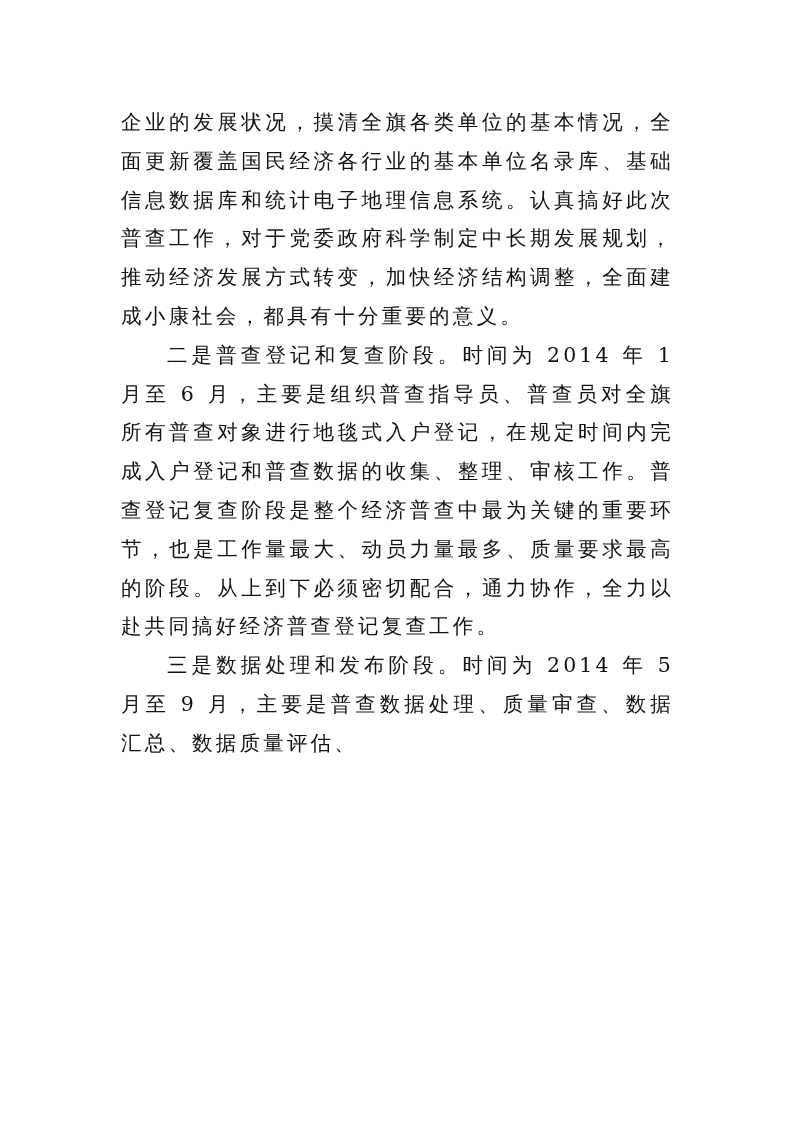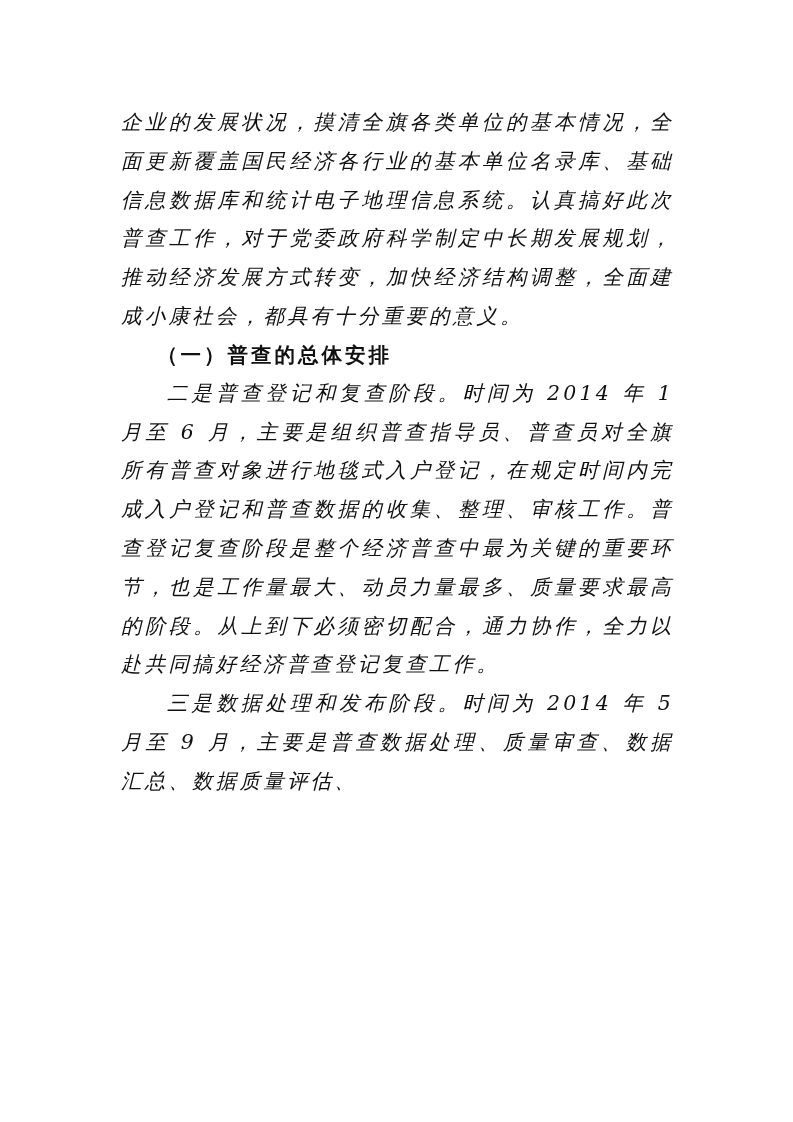--- a/index.html
+++ b/index.html
@@ -22,35 +22,33 @@
       width: 553px;
     }
     .para {
       margin: 0;
       font-size: 20.5px;
       line-height: 38.8px;
       letter-spacing: 3.2px;
       text-align: justify;
       text-align-last: left;
       word-break: break-all;
-      font-style: italic;
     }
     .para.indent {
       text-indent: 46px;
     }
     .heading {
       margin: 0;
       font-size: 20.5px;
       line-height: 38px;
       letter-spacing: 3px;
       text-indent: 36px;
       font-weight: bold;
     }
   </style>
 </head>
 <body>
 
 <div class="page">
   <p class="para">企业的发展状况，摸清全旗各类单位的基本情况，全面更新覆盖国民经济各行业的基本单位名录库、基础信息数据库和统计电子地理信息系统。认真搞好此次普查工作，对于党委政府科学制定中长期发展规划，推动经济发展方式转变，加快经济结构调整，全面建成小康社会，都具有十分重要的意义。</p>
-  <p class="heading">（一）普查的总体安排</p>
   <p class="para indent">二是普查登记和复查阶段。时间为 2014 年 1 月至 6 月，主要是组织普查指导员、普查员对全旗所有普查对象进行地毯式入户登记，在规定时间内完成入户登记和普查数据的收集、整理、审核工作。普查登记复查阶段是整个经济普查中最为关键的重要环节，也是工作量最大、动员力量最多、质量要求最高的阶段。从上到下必须密切配合，通力协作，全力以赴共同搞好经济普查登记复查工作。</p>
   <p class="para indent">三是数据处理和发布阶段。时间为 2014 年 5 月至 9 月，主要是普查数据处理、质量审查、数据汇总、数据质量评估、</p>
 </div>
 
 </body></html>

